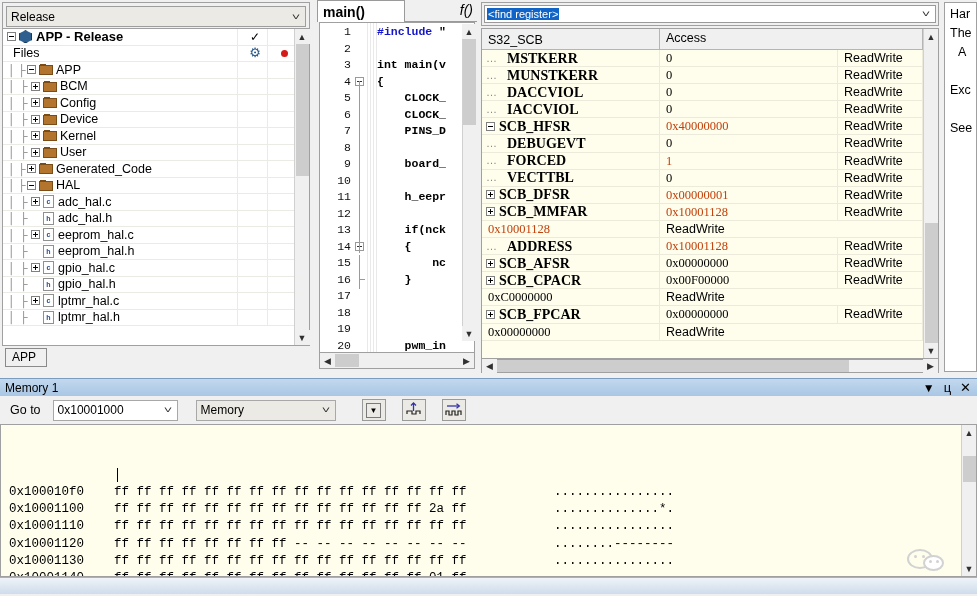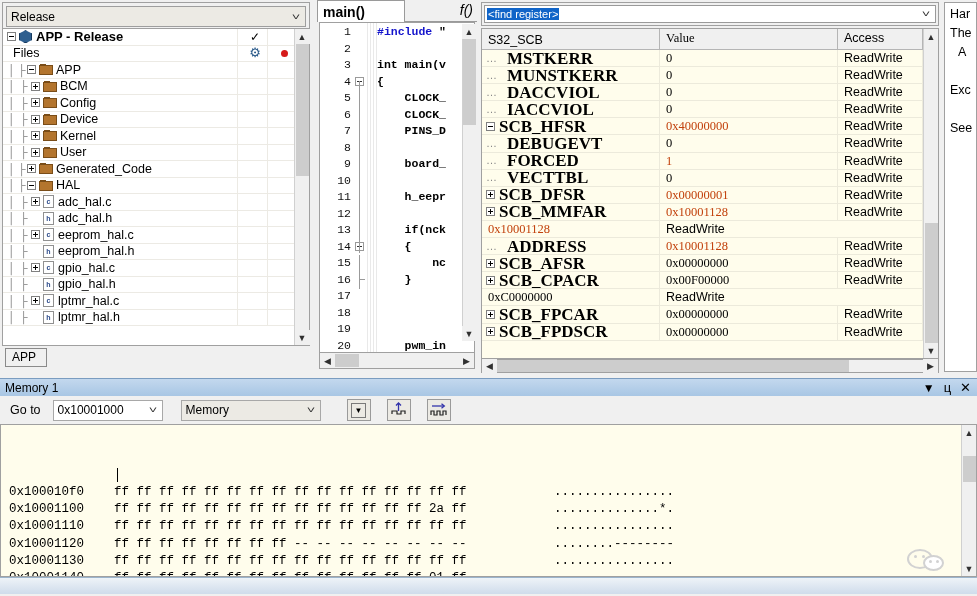--- a/index.html
+++ b/index.html
@@ -191,21 +191,21 @@
   }
   .reg-hdr > div { padding:2px 0 0 6px; border-right:1px solid #b5b5b5; }
   .reg-row {
     display:flex; height:17.1px; line-height:17.1px; border-bottom:1px solid #eceadb;
     background:#fffdec; font-size:12.5px;
   }
   .reg-row > div { border-right:1px solid #eceadb; overflow:hidden; white-space:nowrap; }
   .c-name { width: 178px; display:flex; align-items:center; padding-left:4px; }
   .c-val  { width: 178px; padding-left:6px; font-family:"Liberation Serif", serif; }
   .c-acc  { flex:1; padding-left:6px; }
-  .regname { font-family:"Liberation Serif", serif; font-weight:bold; font-size:17px; }
+  .regname { font-family:"Liberation Serif", serif; font-weight:bold; font-size:14px; }
   .val-red { color:#c2410c; }
   .val-blk { color:#000; }
   .rbox {
     display:inline-block; width:9px;height:9px;border:1px solid #808080;background:#fff;
     position:relative; margin-right:4px; flex:none;
   }
   .rbox::before{content:"";position:absolute;left:1px;right:1px;top:3px;height:1px;background:#000;}
   .rbox.plus::after{content:"";position:absolute;top:1px;bottom:1px;left:3px;width:1px;background:#000;}
   .rleaf {
     display:inline-block; width:13px; flex:none; color:#888; font-size:11px; letter-spacing:-1px;
@@ -231,21 +231,21 @@
     background: linear-gradient(to bottom,#c3d8ee,#a8c6e4);
     border-top:1px solid #7a9cc0;
     display:flex; align-items:center; padding-left:5px; font-size:12px;
   }
   #mem-title-btns { position:absolute; right:6px; top:1px; display:flex; gap:9px; align-items:center; font-size:12px;}
   #mem-toolbar {
     position:absolute; left:0; top:18px; width:977px; height:28px;
     background:#f0f0f0; display:flex; align-items:center; padding-left:10px; gap:6px;
   }
   #goto-label { font-size:12.5px; margin-right:6px; }
-  #goto-combo { width:110px; height:21px; }
+  #goto-combo { width:125px; height:21px; }
   #memtype-combo { width:140px; height:21px; background:#eceae4; }
   .tb-btn {
     width:24px; height:22px; border:1px solid #9a9a9a; background:#eceae4;
     display:flex; align-items:center; justify-content:center;
   }
   #mem-body {
     position:absolute; left:0; top:46px; width:977px; height:153px;
     background:#fffdec; border:1px solid #a0a0a0; overflow:hidden; display:flex;
   }
   #hex-area {
@@ -551,21 +551,20 @@
       <div id="reg-find-combo" class="combo" style="border:1px solid #9a9a9a;height:18px;">
         <span class="cval"><span id="reg-find-text">&lt;find register&gt;</span></span>
         <span class="chev"><span class="chev-glyph">˅</span></span>
       </div>
     </div>
 
     <div id="reg-table-box">
       <div id="reg-table">
           <div class="reg-hdr">
             <div class="c-name">S32_SCB</div>
-            <div class="c-val">Value</div>
             <div class="c-acc">Access</div>
           </div>
           <div class="reg-row">
             <div class="c-name">
               <span class="rleaf">…</span>
               <span class="regname" style="padding-left:6px;">MSTKERR</span>
             </div>
             <div class="c-val val-blk">0</div>
             <div class="c-acc">ReadWrite</div>
           </div>
@@ -675,24 +674,20 @@
           </div>
           <div class="reg-row">
             <div class="c-name">
               <span class="rbox plus"></span>
               <span class="regname" style="">SCB_FPCAR</span>
             </div>
             <div class="c-val val-blk">0x00000000</div>
             <div class="c-acc">ReadWrite</div>
           </div>
           <div class="reg-row">
-            <div class="c-name">
-              <span class="rbox plus"></span>
-              <span class="regname" style="">SCB_FPDSCR</span>
-            </div>
             <div class="c-val val-blk">0x00000000</div>
             <div class="c-acc">ReadWrite</div>
           </div>
         </div>
       <div class="scroll-v" style="height:100%;">
         <div class="sb-btn">▲</div>
         <div style="flex:1"></div>
         <div class="sb-thumb" style="width:13px;height:120px;"></div>
         <div class="sb-btn">▼</div>
       </div>

